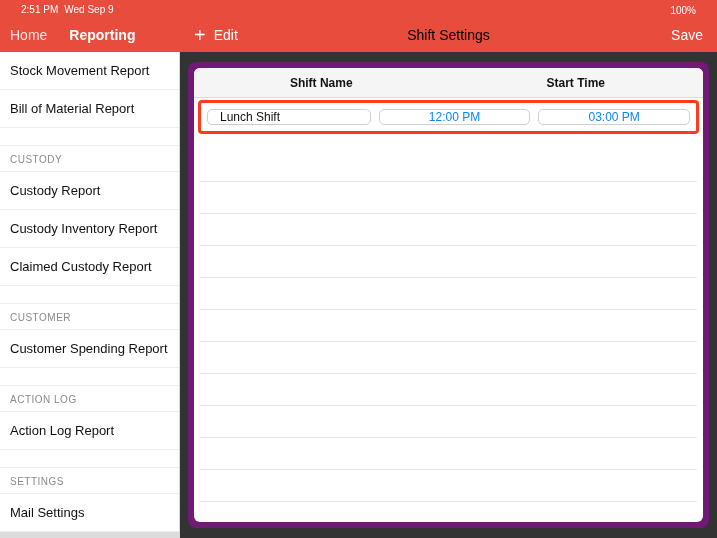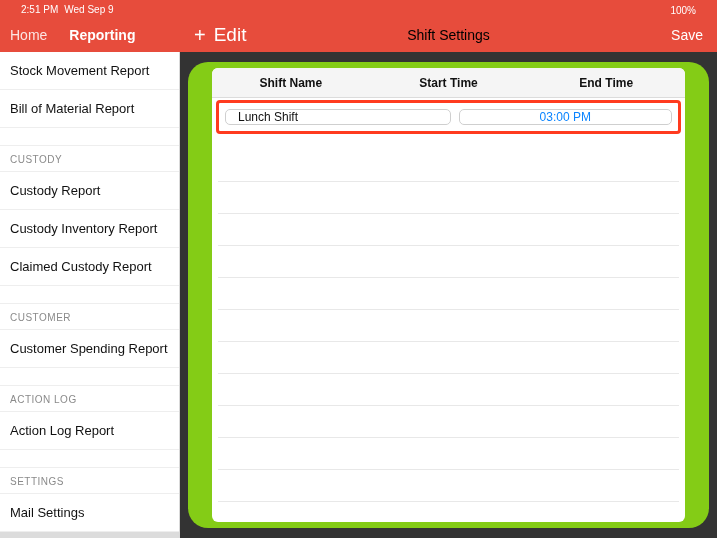--- a/index.html
+++ b/index.html
@@ -36,21 +36,21 @@
   .topbar-left .reporting { color: #fff; font-weight: 700; font-size: 14px; text-align: right; }
   .topbar-right {
     flex: 1;
     background: #e74c3c;
     display: flex;
     align-items: center;
     padding: 0 14px;
     position: relative;
   }
   .topbar-right .plus { color: #fff; font-size: 20px; font-weight: 300; margin-right: 8px; line-height: 1; }
-  .topbar-right .edit { color: #fff; font-size: 19px; }
+  .topbar-right .edit { color: #fff; font-size: 14px; }
   .topbar-right .title { position: absolute; left: 50%; transform: translateX(-50%); color: #000000; font-weight: 500; font-size: 14px; }
   .topbar-right .save { margin-left: auto; color: #fff; font-size: 14px; }
 
   
   .body { flex: 1; display: flex; min-height: 0; }
 
   
   .sidebar {
     width: 180px;
     background: #fff;
@@ -64,24 +64,24 @@
   .sb-item.selected { background: #dcdcdc; }
 
   
   .main {
     flex: 1;
     background: #333333;
     padding: 10px 8px;
     min-height: 0;
   }
   .panel {
-    background: #84cc16;
-    border-radius: 20px;
+    background: #701a75;
+    border-radius: 8px;
     height: 100%;
-    padding: 6px 24px;
+    padding: 6px 6px;
     overflow: hidden;
     position: relative;
   }
   .table-wrap {
     background: #fff;
     border-radius: 6px;
     height: 100%;
     padding-top: 0;
     overflow: hidden;
     position: relative;
@@ -176,25 +176,27 @@
       <div class="sb-item">Mail Settings</div>
       <div class="sb-item selected">Shift Settings</div>
     </div>
 
   <div class="main">
     <div class="panel">
       <div class="table-wrap">
         <div class="thead">
           <div class="col first">Shift Name</div>
           <div class="col">Start Time</div>
-          <div class="col">End Time</div>
         </div>
         <div class="highlight-row">
           <div class="cell-input name">
             <span>Lunch Shift</span>
+          </div>
+          <div class="cell-input time">
+            <span>12:00 PM</span>
           </div>
           <div class="cell-input time">
             <span>03:00 PM</span>
           </div>
         </div>
         <div class="rule-lines">
           <div class="rule"></div>
             <div class="rule"></div>
             <div class="rule"></div>
             <div class="rule"></div>

